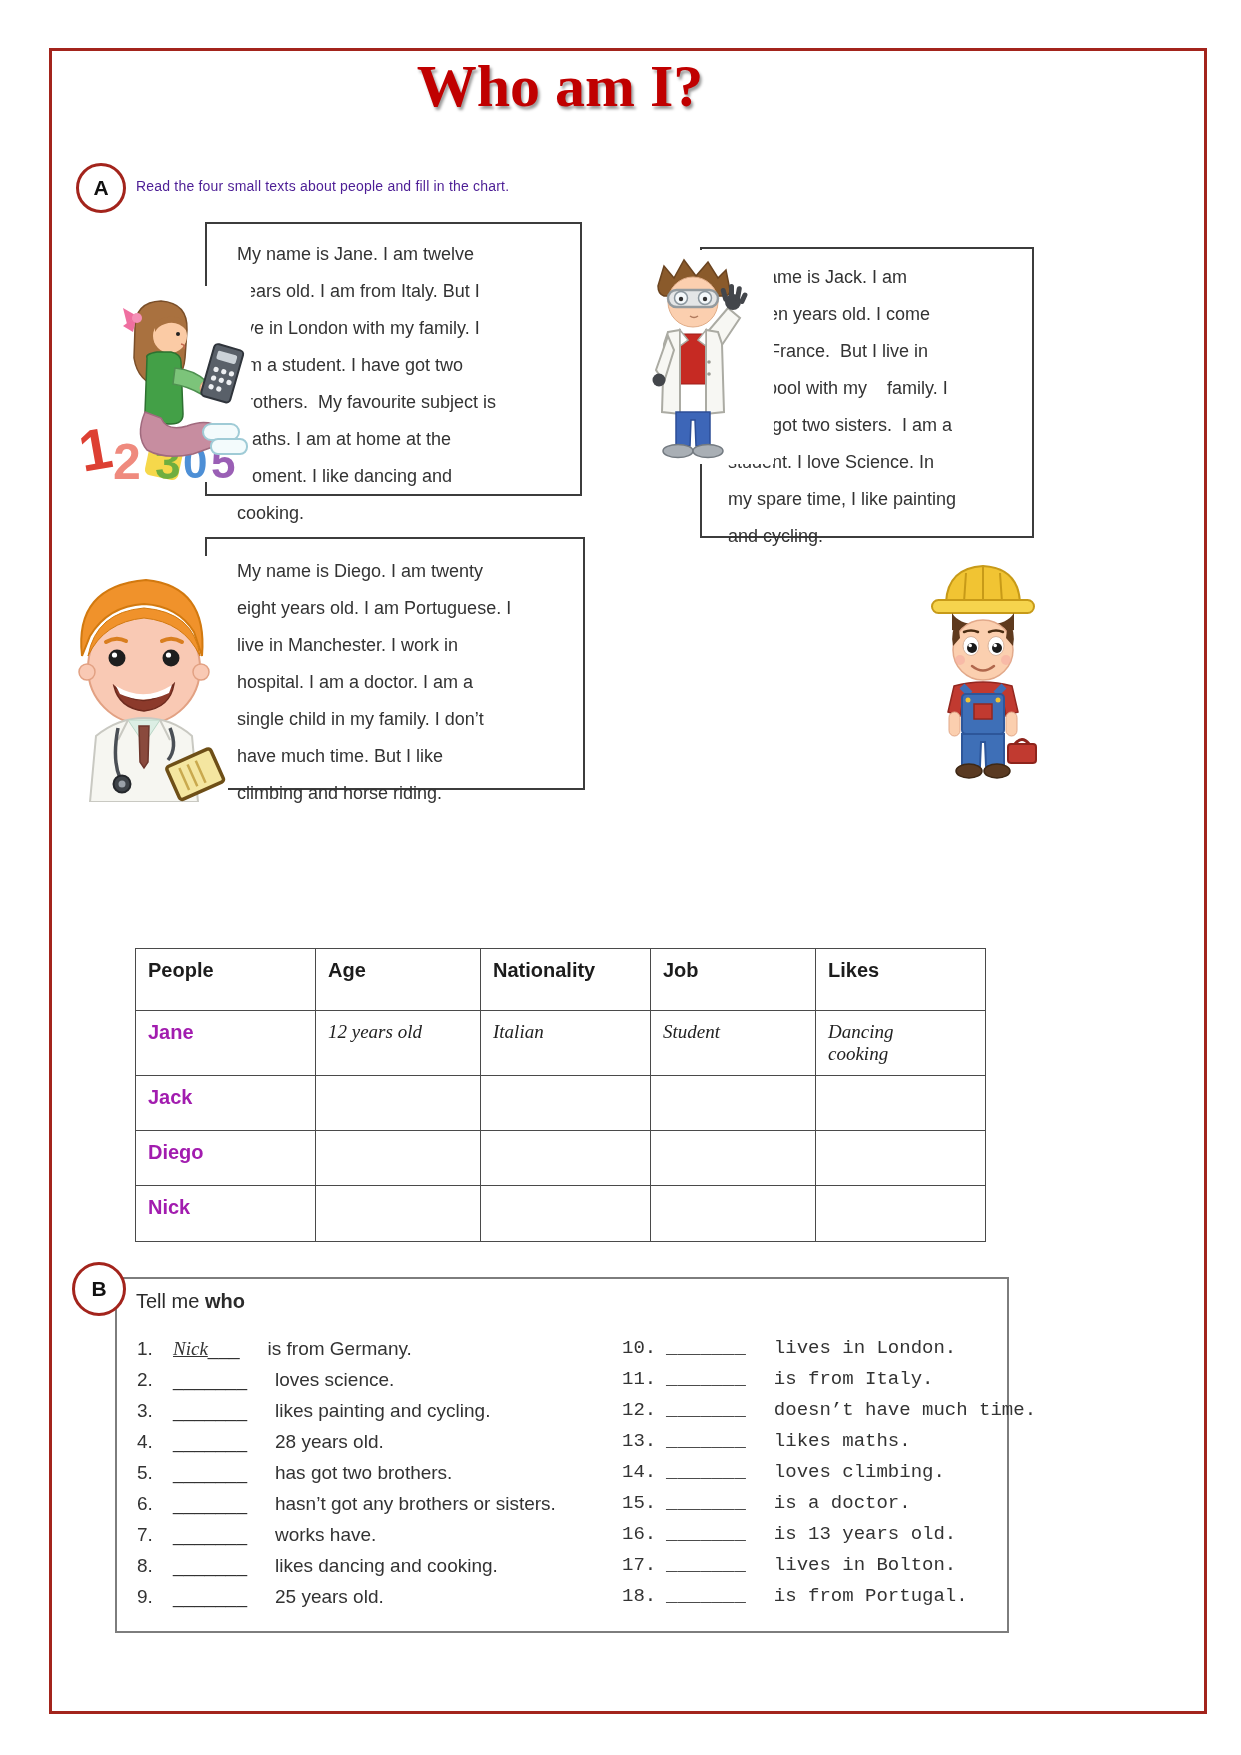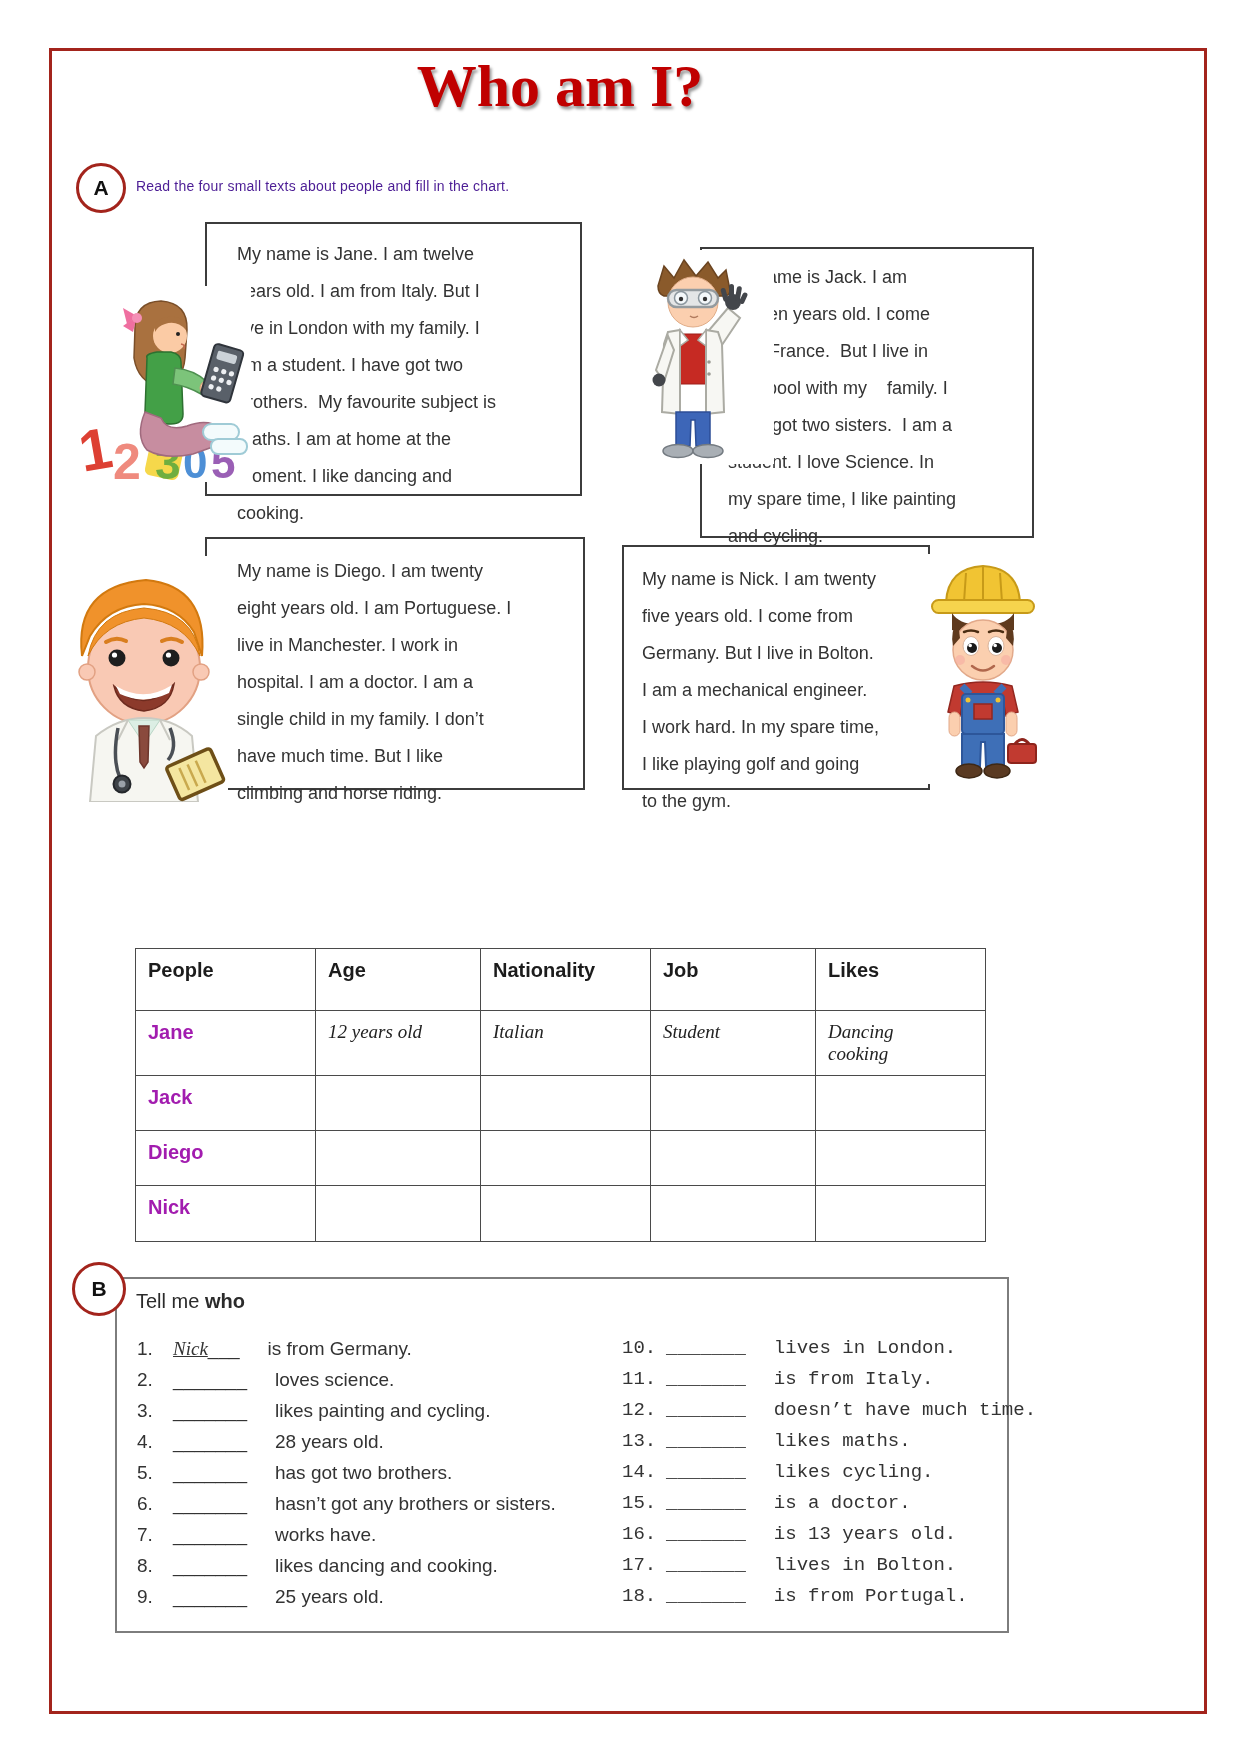--- a/index.html
+++ b/index.html
@@ -84,29 +84,20 @@
   </div>
   <div class="card" id="card-diego">
     <div class="card-text">My name is Diego. I am twenty
 eight years old. I am Portuguese. I
 live in Manchester. I work in
 hospital. I am a doctor. I am a
 single child in my family. I don’t
 have much time. But I like
 climbing and horse riding.</div>
   </div>
-  <div class="card" id="card-nick">
-    <div class="card-text">My name is Nick. I am twenty
-five years old. I come from
-Germany. But I live in Bolton.
-I am a mechanical engineer.
-I work hard. In my spare time,
-I like playing golf and going
-to the gym.</div>
-  </div>
 
   <svg class="figure" id="fig-jane" width="176" height="196" viewBox="0 0 176 196">
     <rect width="176" height="196" fill="#ffffff"></rect>
     <g>
       <text x="8" y="186" font-size="58" font-weight="bold" fill="#DD4033" transform="rotate(-10 8 186)" font-family="Liberation Sans,sans-serif">1</text>
       <text x="38" y="193" font-size="50" font-weight="bold" fill="#EF8A7E" font-family="Liberation Sans,sans-serif">2</text>
       <rect x="72" y="158" width="34" height="34" rx="6" fill="#F6D84B" transform="rotate(12 89 175)"></rect>
       <text x="80" y="193" font-size="46" font-weight="bold" fill="#6FAE3F" font-family="Liberation Sans,sans-serif">3</text>
       <text x="108" y="192" font-size="44" font-weight="bold" fill="#4D8FD6" font-family="Liberation Sans,sans-serif">0</text>
       <text x="136" y="192" font-size="44" font-weight="bold" fill="#9A5FB5" font-family="Liberation Sans,sans-serif">5</text>
@@ -309,19 +300,19 @@
       <li><span class="num">6.</span><span class="blank">_______</span><span class="txt">hasn’t got any brothers or sisters.</span></li>
       <li><span class="num">7.</span><span class="blank">_______</span><span class="txt">works have.</span></li>
       <li><span class="num">8.</span><span class="blank">_______</span><span class="txt">likes dancing and cooking.</span></li>
       <li><span class="num">9.</span><span class="blank">_______</span><span class="txt">25 years old.</span></li>
     </ul>
   <ul class="ex" id="ex-right">
       <li><span class="num">10.</span><span class="blank">_______</span><span class="txt">lives in London.</span></li>
       <li><span class="num">11.</span><span class="blank">_______</span><span class="txt">is from Italy.</span></li>
       <li><span class="num">12.</span><span class="blank">_______</span><span class="txt">doesn’t have much time.</span></li>
       <li><span class="num">13.</span><span class="blank">_______</span><span class="txt">likes maths.</span></li>
-      <li><span class="num">14.</span><span class="blank">_______</span><span class="txt">likes cycling.</span></li>
+      <li><span class="num">14.</span><span class="blank">_______</span><span class="txt">loves climbing.</span></li>
       <li><span class="num">15.</span><span class="blank">_______</span><span class="txt">is a doctor.</span></li>
       <li><span class="num">16.</span><span class="blank">_______</span><span class="txt">is 13 years old.</span></li>
       <li><span class="num">17.</span><span class="blank">_______</span><span class="txt">lives in Bolton.</span></li>
       <li><span class="num">18.</span><span class="blank">_______</span><span class="txt">is from Portugal.</span></li>
     </ul>
 </div>
 
 </body></html>

